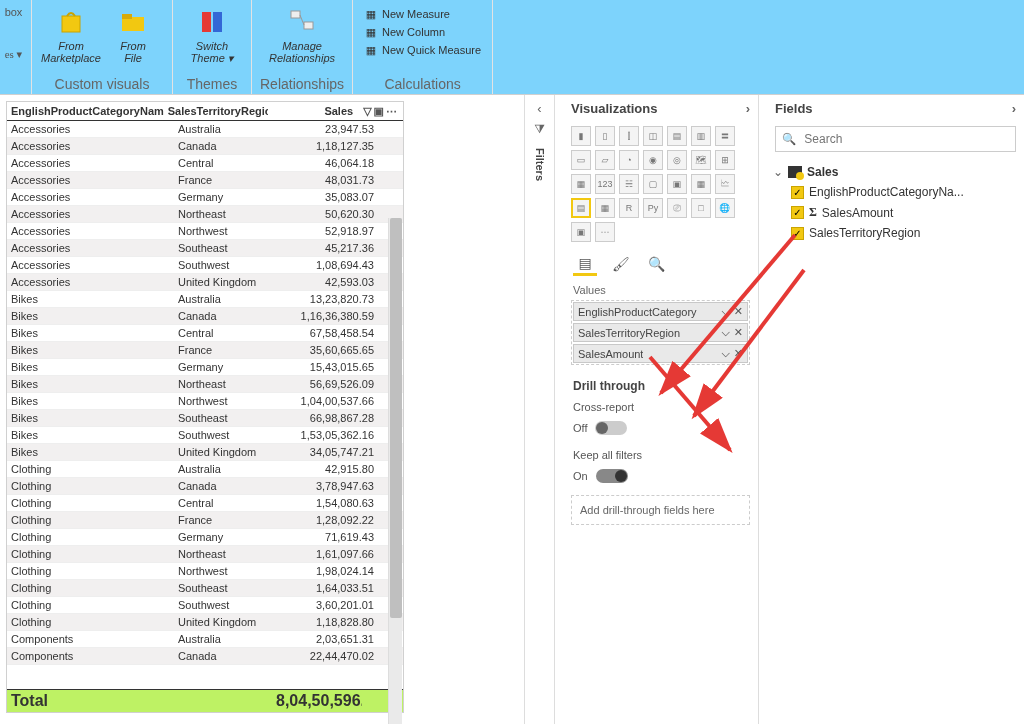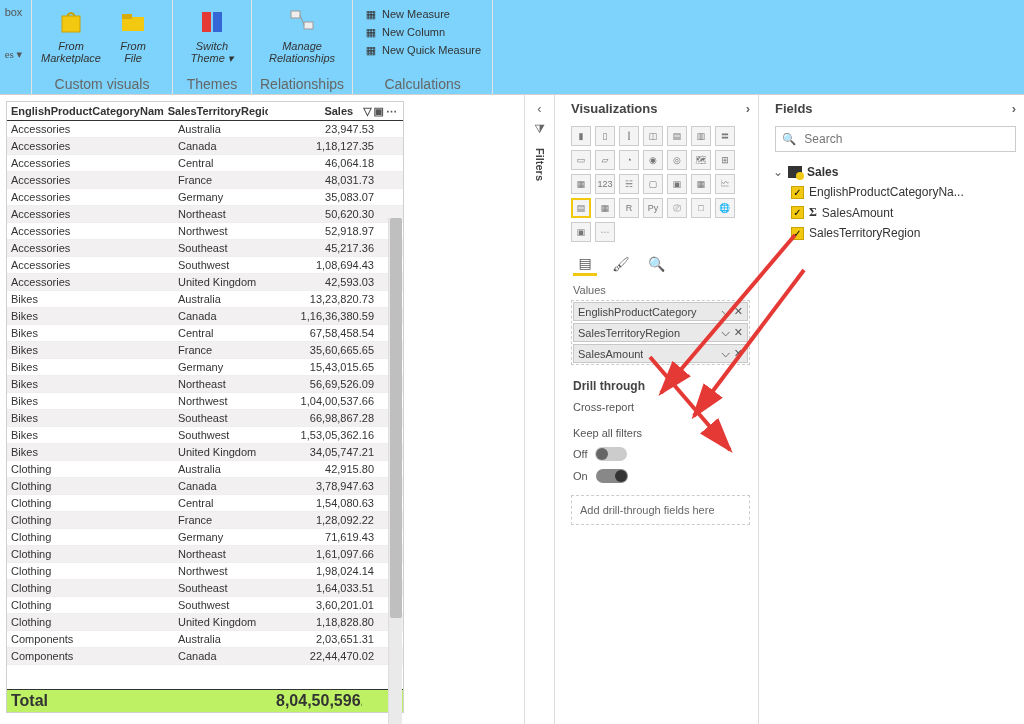--- a/index.html
+++ b/index.html
@@ -426,28 +426,28 @@
           <div class="well-item">
             <span style="overflow:hidden; white-space:nowrap; max-width:130px;">SalesAmount</span>
             <span><span class="dd">⌵</span><span class="del">✕</span></span>
           </div>
         </div>
 
       <div class="drill-header">Drill through</div>
       <div class="drill-row">
         <span>Cross-report</span>
       </div>
-      <div class="drill-row" style="margin-top:6px;">
-        <span>Keep all filters</span>
-      </div>
       <div class="drill-row">
         <span>Off</span>
         <div class="toggle">
             <div class="knob" style="left:1px;"></div>
           </div>
+      </div>
+      <div class="drill-row" style="margin-top:6px;">
+        <span>Keep all filters</span>
       </div>
       <div class="drill-row">
         <span>On</span>
         <div class="toggle" style="background:#888;">
             <div class="knob" style="right:1px; background:#333;"></div>
           </div>
       </div>
       <div class="drill-drop">Add drill-through fields here</div>
     </div>
 

